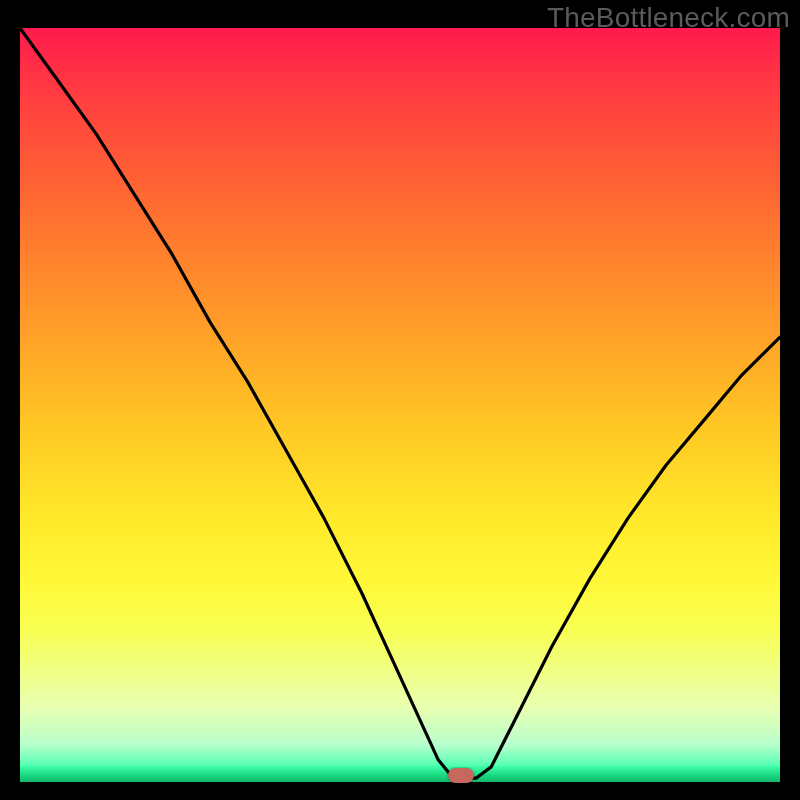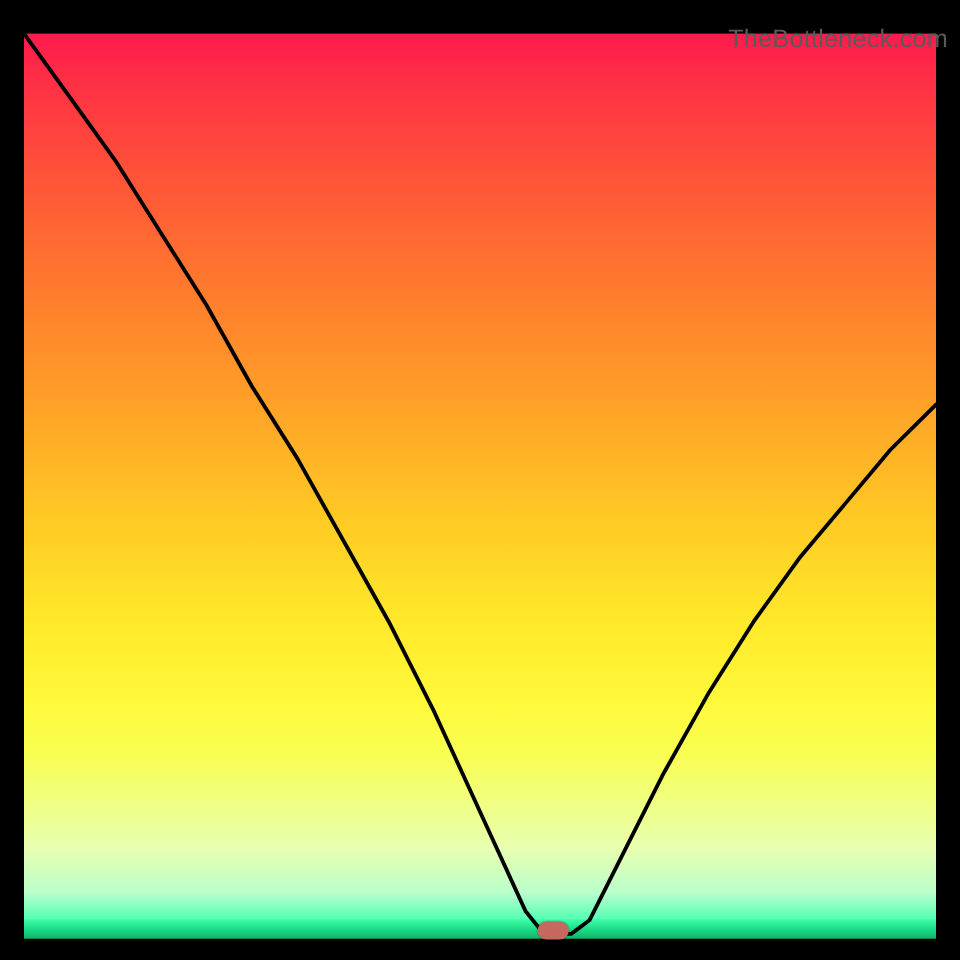--- a/index.html
+++ b/index.html
@@ -14,26 +14,25 @@
   .frame {
     position: relative;
     width: 800px;
     height: 800px;
     background: #000;
   }
   .watermark {
     position: absolute;
     top: 2px;
     right: 10px;
-    font-size: 21px;
+    font-size: 28px;
     font-weight: 500;
     color: #5a5a5a;
     letter-spacing: 0.2px;
     z-index: 5;
-    margin-top: 19px;
   }
   .plot {
     position: absolute;
     left: 20px;
     top: 28px;
     width: 760px;
     height: 754px;
   }
   .gradient {
     position: absolute;

